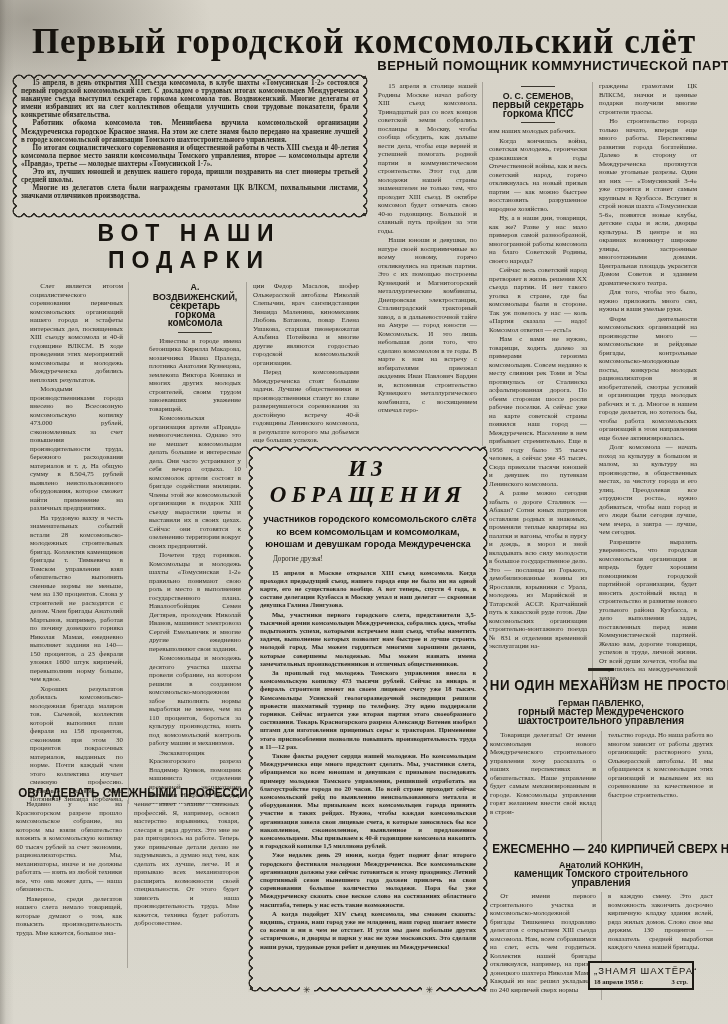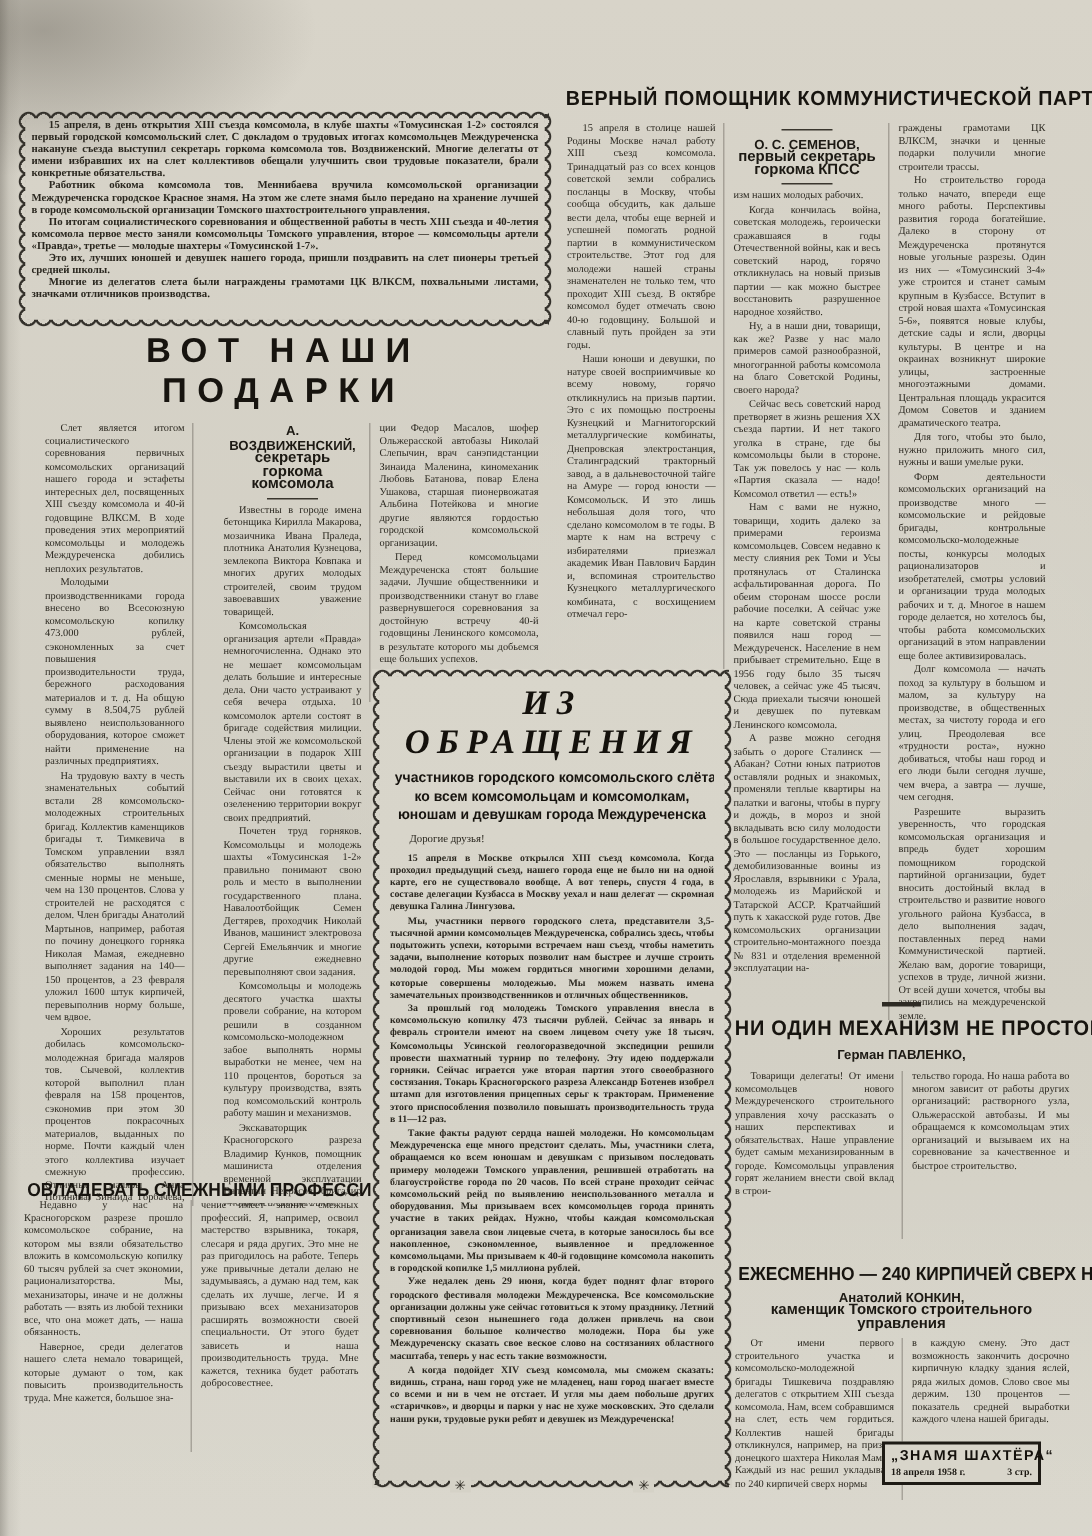--- a/index.html
+++ b/index.html
@@ -99,36 +99,37 @@
   .bricks { left:484px; top:842px; width:234px; }
   .bricks .headline { font-size:12.5px; white-space:nowrap; transform:scaleX(.93); transform-origin:center; }
   .bricks .byline { margin:4px 10px 5px; }
   .bricks .col { width:117px; padding:0 5px 0 6px; }
   .bricks .c1 { height:170px; }
   .bricks .c2 { height:108px; }
 
   
   .masthead { left:588px; top:961px; width:106px; box-sizing:border-box;
     border:2.5px solid #1d1a14; background:#d8d5ca; padding:2px 4px 3px; z-index:7; }
-  .masthead .mh-title { font-family:"Liberation Sans", sans-serif; font-weight:bold;
+  .masthead .mh-title { font-family:"Liberation Sans", sans-serif; font-weight:normal;
     font-size:9.5px; letter-spacing:1px; text-align:center; white-space:nowrap; color:#14110c; }
   .masthead .mh-line { display:flex; justify-content:space-between; font-weight:bold;
     font-size:6.6px; margin-top:2px; color:#1c1913; }
 
   
   .prof { left:10px; top:786px; width:234px; }
   .prof .headline { font-size:12.5px; white-space:nowrap; transform:scaleX(.93); transform-origin:center; }
   .prof .byline { margin:4px 8px 5px; }
   .prof .col { width:117px; padding:0 5px 0 6px; height:168px; }
 </style>
 </head>
 <body>
 
 <div id="page">
 
+  <div class="abs main-headline">Первый городской комсомольский слёт</div>
 
   <div class="abs wavybox intro-box">
     <div class="wavy-top"></div>
     <div class="wavy-bottom"></div>
     <div class="wavy-left"></div>
     <div class="wavy-right"></div>
     <div class="intro-inner">
         <p>15 апреля, в день открытия XIII съезда комсомола, в клубе шахты «Томусинская 1-2» состоялся первый городской комсомольский слет. С докладом о трудовых итогах комсомольцев Междуреченска накануне съезда выступил секретарь горкома комсомола тов. Воздвиженский. Многие делегаты от имени избравших их на слет коллективов обещали улучшить свои трудовые показатели, брали конкретные обязательства.</p>
         <p>Работник обкома комсомола тов. Меннибаева вручила комсомольской организации Междуреченска городское Красное знамя. На этом же слете знамя было передано на хранение лучшей в городе комсомольской организации Томского шахтостроительного управления.</p>
         <p>По итогам социалистического соревнования и общественной работы в честь XIII съезда и 40-летия комсомола первое место заняли комсомольцы Томского управления, второе — комсомольцы артели «Правда», третье — молодые шахтеры «Томусинской 1-7».</p>
@@ -225,20 +226,21 @@
           <p>А когда подойдет XIV съезд комсомола, мы сможем сказать: видишь, страна, наш город уже не младенец, наш город шагает вместе со всеми и ни в чем не отстает. И угля мы даем побольше других «старичков», и дворцы и парки у нас не хуже московских. Это сделали наши руки, трудовые руки ребят и девушек из Междуреченска!</p>
         </div>
     </div>
   </div>
 
   <div class="abs mech">
     <div class="divider"></div>
     <div class="sans-head headline">НИ ОДИН МЕХАНИЗМ НЕ ПРОСТОИТ</div>
     <div class="byline">
       <div class="name">Герман ПАВЛЕНКО,</div>
+      <div class="role">горный мастер Междуреченского шахтостроительного управления</div>
     </div>
     <div class="cols">
       <div class="col">
           <p>Товарищи делегаты! От имени комсомольцев нового Междуреченского строительного управления хочу рассказать о наших перспективах и обязательствах. Наше управление будет самым механизированным в городе. Комсомольцы управления горят желанием внести свой вклад в строи-</p>
         </div>
       <div class="col cont">
           <p>тельство города. Но наша работа во многом зависит от работы других организаций: растворного узла, Ольжерасской автобазы. И мы обращаемся к комсомольцам этих организаций и вызываем их на соревнование за качественное и быстрое строительство.</p>
         </div>
     </div>
   </div>

